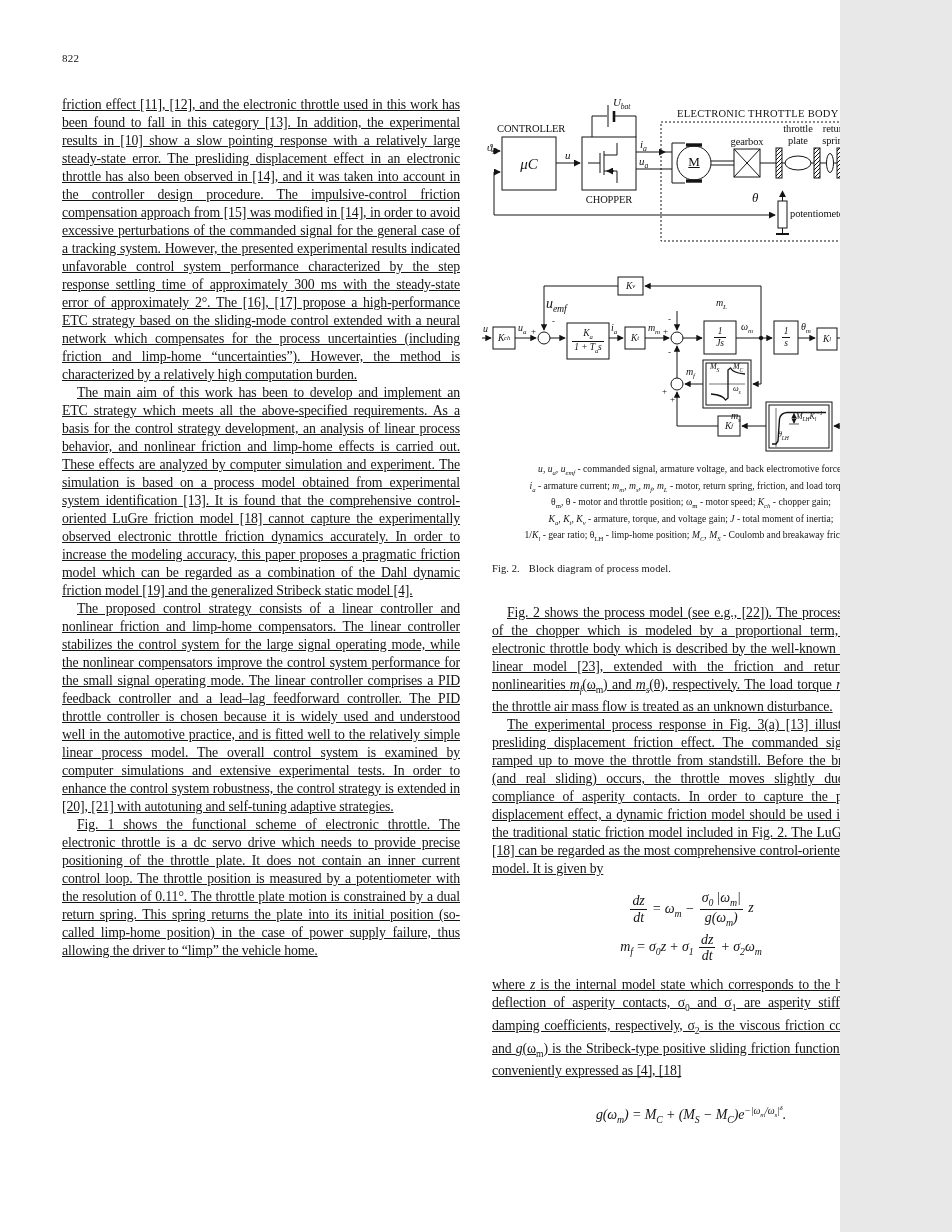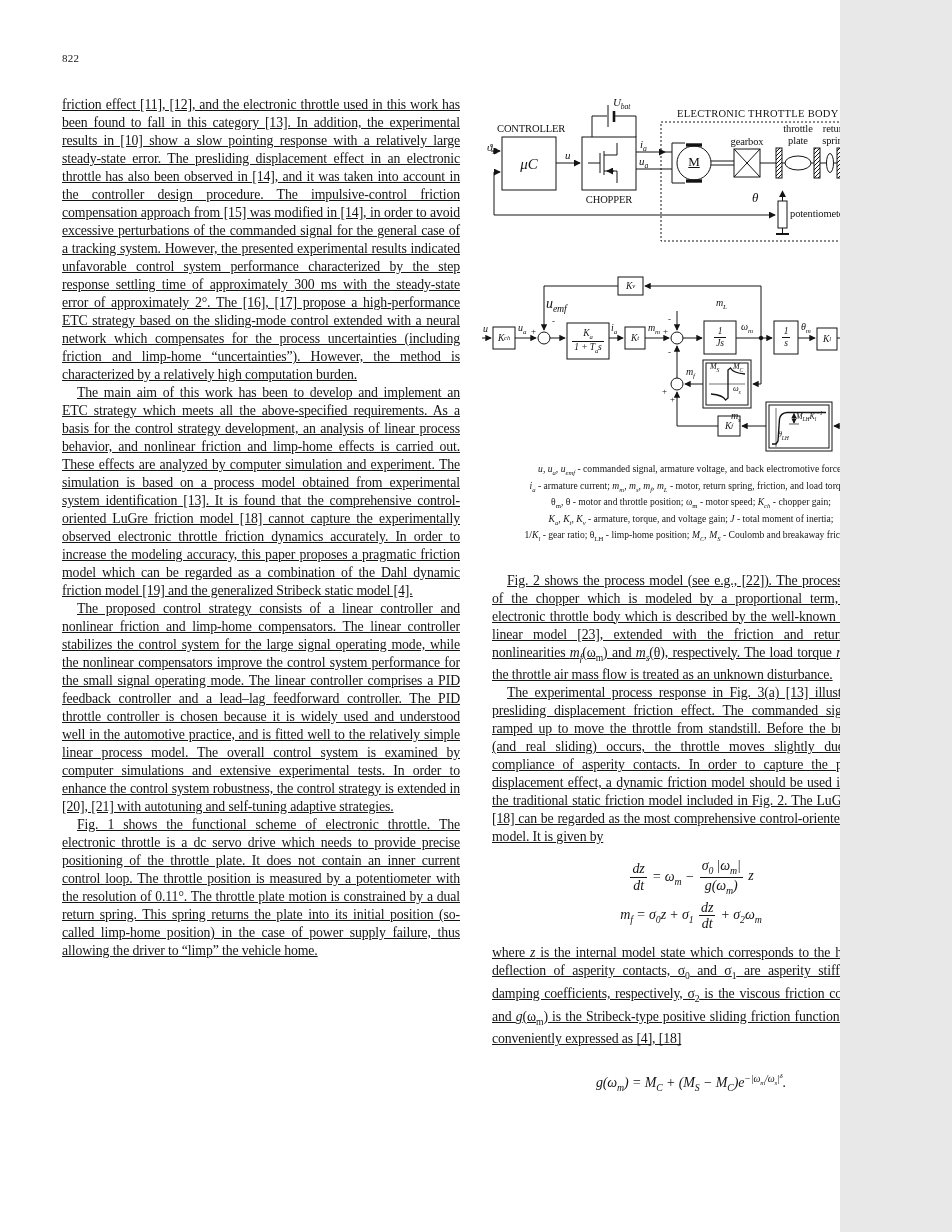--- a/index.html
+++ b/index.html
@@ -261,20 +261,21 @@
     </div>
 
     <div class="legend">
       <div><i>u</i>, <i>u<sub>a</sub></i>, <i>u<sub>emf</sub></i> - commanded signal, armature voltage, and back electromotive force;</div>
       <div><i>i<sub>a</sub></i> - armature current; <i>m<sub>m</sub></i>, <i>m<sub>s</sub></i>, <i>m<sub>f</sub></i>, <i>m<sub>L</sub></i> - motor, return spring, friction, and load torque;</div>
       <div>θ<sub>m</sub>, θ - motor and throttle position; ω<sub>m</sub> - motor speed; <i>K<sub>ch</sub></i> - chopper gain;</div>
       <div><i>K<sub>a</sub></i>, <i>K<sub>t</sub></i>, <i>K<sub>v</sub></i> - armature, torque, and voltage gain; <i>J</i> - total moment of inertia;</div>
       <div>1/<i>K<sub>l</sub></i> - gear ratio; θ<sub>LH</sub> - limp-home position; <i>M<sub>C</sub></i>, <i>M<sub>S</sub></i> - Coulomb and breakaway friction.</div>
     </div>
 
+    <div class="figcap" style="margin-top:14px;"><span class="cl">Fig. 2.</span><span>Block diagram of process model.</span></div>
 
     <p class="ind" style="margin-top:26px !important;">Fig. 2 shows the process model (see e.g., [22]). The process consists of the chopper which is modeled by a proportional term, and the electronic throttle body which is described by the well-known dc motor linear model [23], extended with the friction and return spring nonlinearities <i>m<sub>f</sub></i>(ω<sub>m</sub>) and <i>m<sub>s</sub></i>(θ), respectively. The load torque <i>m<sub>L</sub></i> due to the throttle air mass flow is treated as an unknown disturbance.</p>
     <p class="ind">The experimental process response in Fig. 3(a) [13] illustrates the presliding displacement friction effect. The commanded signal <i>u</i> is ramped up to move the throttle from standstill. Before the breakaway (and real sliding) occurs, the throttle moves slightly due to the compliance of asperity contacts. In order to capture the presliding displacement effect, a dynamic friction model should be used instead of the traditional static friction model included in Fig. 2. The LuGre model [18] can be regarded as the most comprehensive control-oriented friction model. It is given by</p>
 
     <div class="eqblock">
       <div class="eqrow">
         <span class="frac"><span class="fn">dz</span><span>dt</span></span>
         <span>= ω<sub>m</sub> − </span>
         <span class="frac"><span class="fn">σ<sub>0</sub> |ω<sub>m</sub>|</span><span>g(ω<sub>m</sub>)</span></span>
         <span>z</span>

